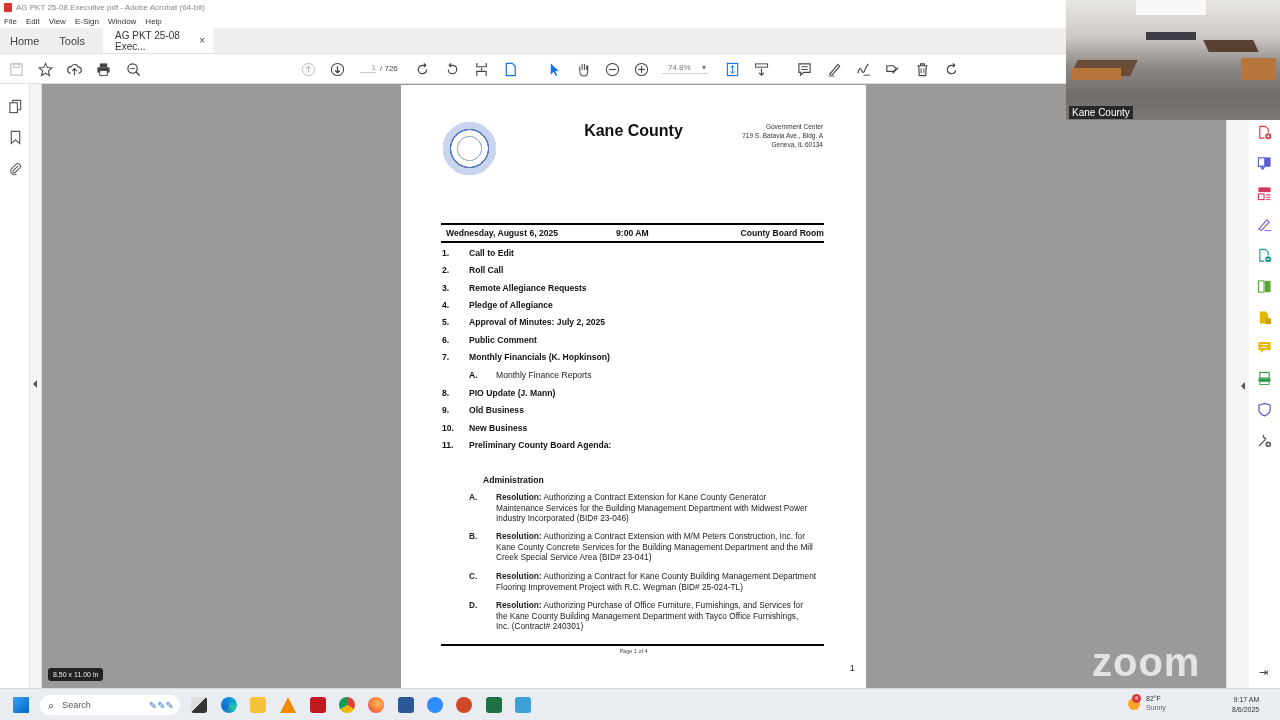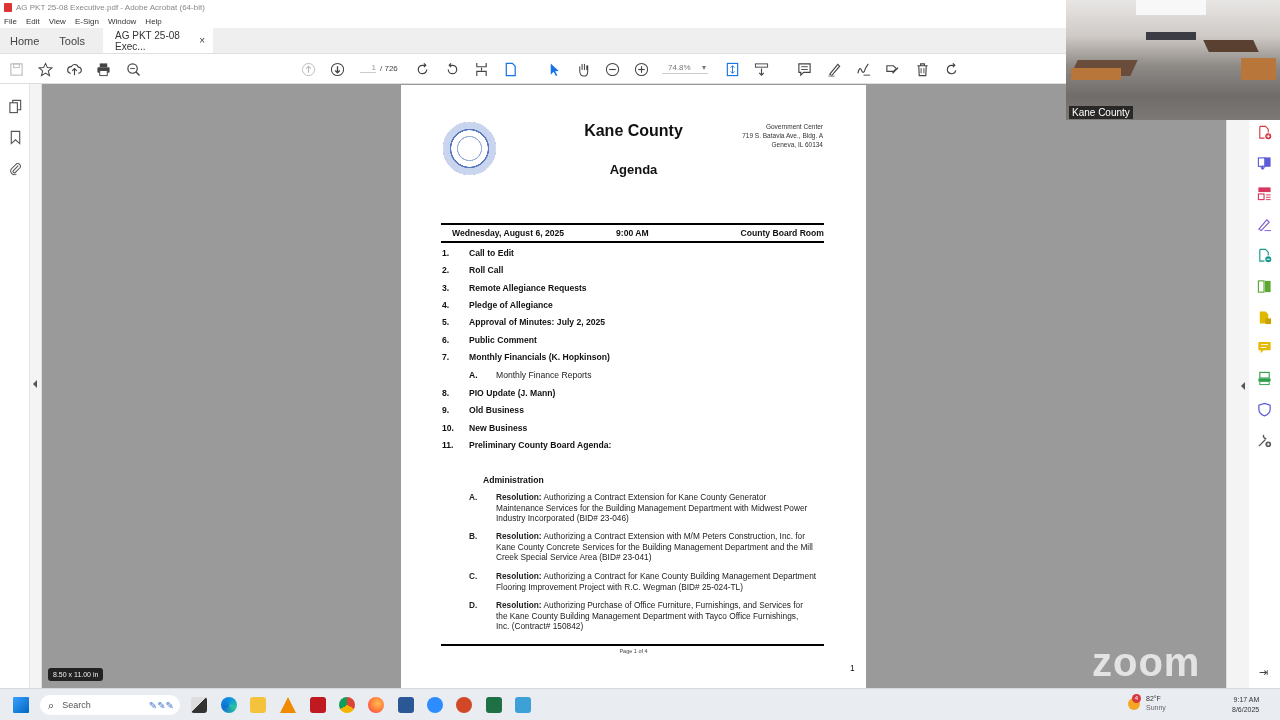--- a/index.html
+++ b/index.html
@@ -249,30 +249,29 @@
 </div>
 <div id="leftpanel" class="abs">
   <div style="position:absolute;left:3px;top:296px;width:0;height:0;border-top:4px solid transparent;border-bottom:4px solid transparent;border-right:4px solid #555"></div>
 </div>
 
 <div id="canvas" class="abs"></div>
 
 <div id="page" class="abs">
   <div class="seal"></div>
   <div class="h1" style="top:37px;font-size:16px">Kane County</div>
-  <div class="h1" style="top:77px;font-size:13px">Agenda</div>
   <div class="addr">
     <div>Government Center</div>
     <div>719 S. Batavia Ave., Bldg. A</div>
     <div>Geneva, IL 60134</div>
   </div>
 
   <div class="rule" style="top:138px;height:1.5px"></div>
   <div class="meta">
-    <span style="position:absolute;left:10px">Wednesday, August 6, 2025</span>
+    <span style="position:absolute;left:4px">Wednesday, August 6, 2025</span>
     <span style="position:absolute;left:174px">9:00 AM</span>
     <span style="position:absolute;right:0">County Board Room</span>
   </div>
   <div class="rule" style="top:156px;height:1.5px"></div>
 
   <div class="item" style="top:163px">
       <span class="num">1.</span>
       <span class="lbl">Call to Edit</span>
     </div>
   <div class="item" style="top:180px">
@@ -327,21 +326,21 @@
   <div class="res" style="top:446px">
     <span class="ltr">B.</span>
     <div class="body"><b>Resolution:</b> <span>Authorizing a Contract Extension with M/M Peters Construction, Inc. for Kane County Concrete Services for the Building Management Department and the Mill Creek Special Service Area (BID# 23-041)</span></div>
   </div>
   <div class="res" style="top:486px">
     <span class="ltr">C.</span>
     <div class="body" style="width:330px"><b>Resolution:</b> <span>Authorizing a Contract for Kane County Building Management Department Flooring Improvement Project with R.C. Wegman (BID# 25-024-TL)</span></div>
   </div>
   <div class="res" style="top:515px">
     <span class="ltr">D.</span>
-    <div class="body" style="width:312px"><b>Resolution:</b> <span>Authorizing Purchase of Office Furniture, Furnishings, and Services for the Kane County Building Management Department with Tayco Office Furnishings, Inc. (Contract# 150842)</span></div>
+    <div class="body" style="width:312px"><b>Resolution:</b> <span>Authorizing Purchase of Office Furniture, Furnishings, and Services for the Kane County Building Management Department with Tayco Office Furnishings, Inc. (Contract# 240301)</span></div>
   </div>
 
   <div class="rule" style="top:559px;height:1.5px"></div>
   <div id="footer">Page 1 of 4</div>
   <div id="pgnum">1</div>
 </div>
 
 <div id="dims" class="abs">8.50 x 11.00 in</div>
 
 <div id="rightpanel" class="abs">

